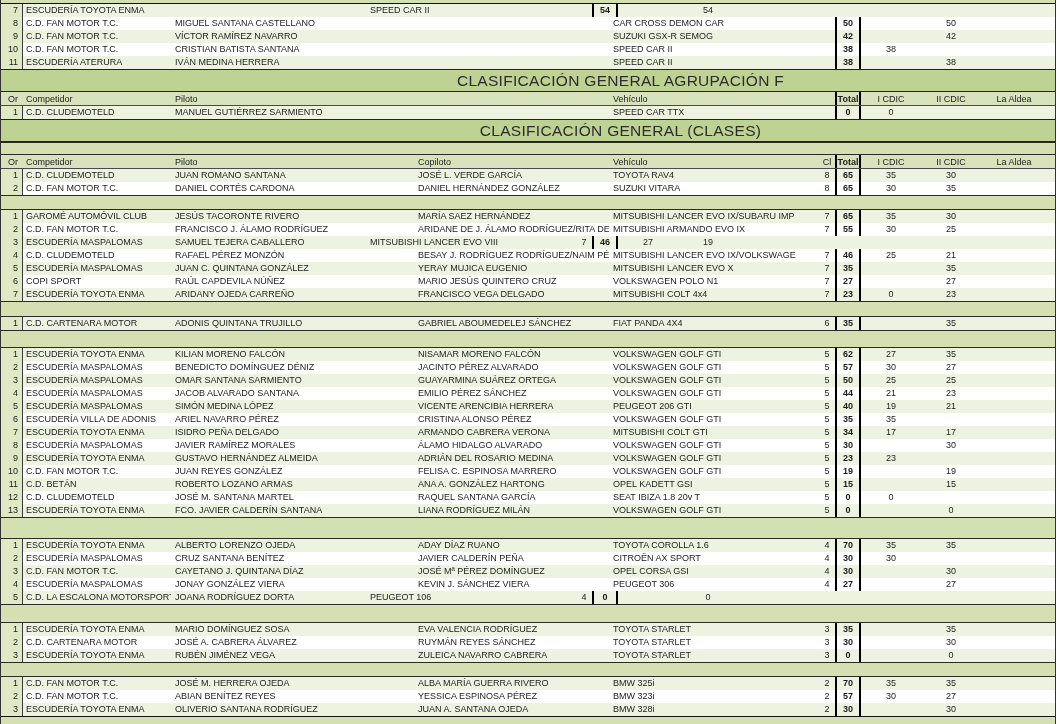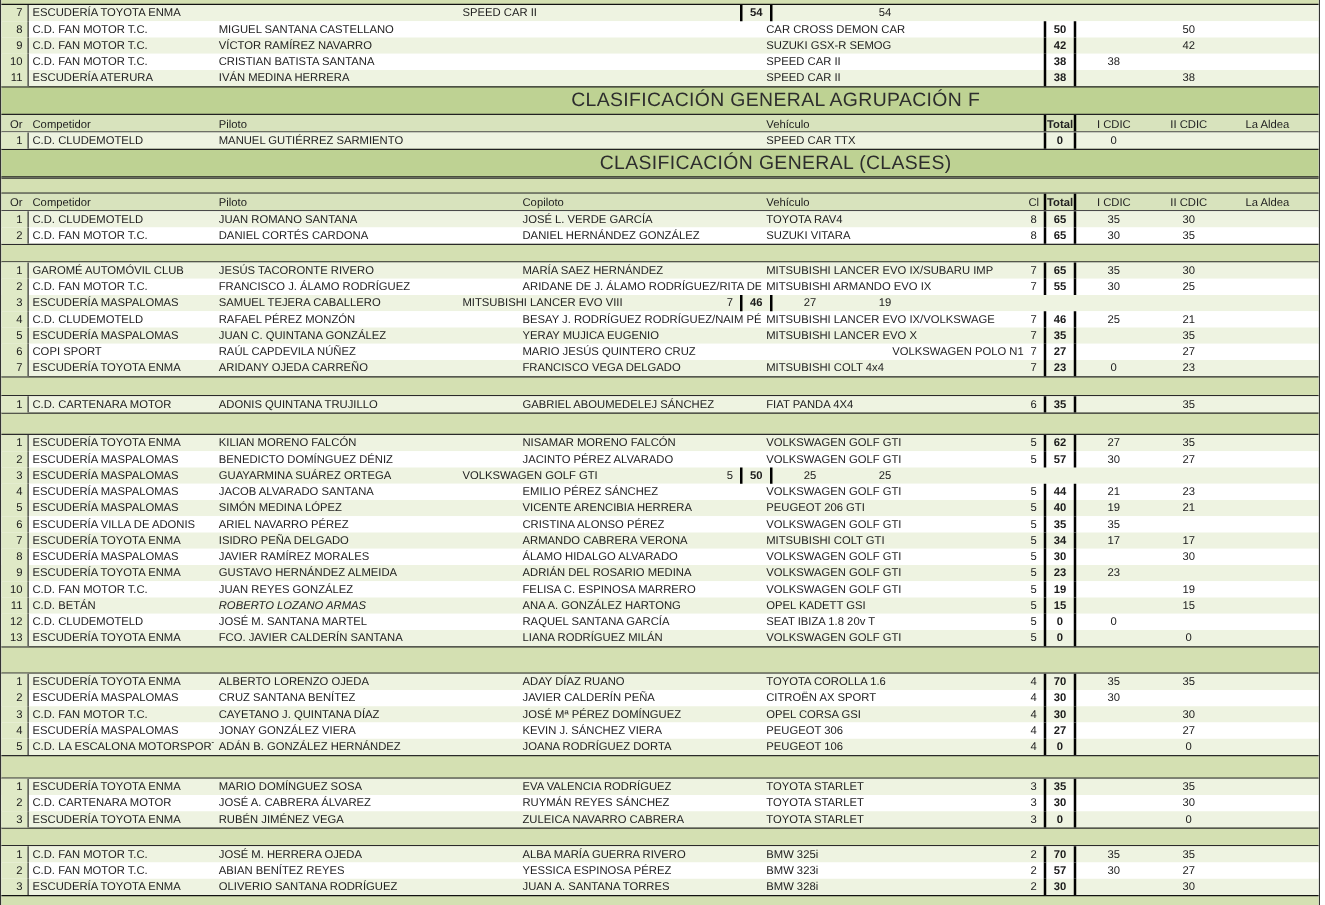--- a/index.html
+++ b/index.html
@@ -247,21 +247,21 @@
           <div class="cell a-center" style="width: 60px;"></div>
           <div class="cell a-center" style="width: 60px;">35</div>
           <div class="cell a-center" style="width: 66px;"></div>
           <div class="cell " style="width: 10px;"></div>
         </div>
         <div class="row">
           <div class="cell a-right c-or" style="width: 22px;">6</div>
           <div class="cell a-left c-competidor" style="width: 148px;">COPI SPORT</div>
           <div class="cell a-left" style="width: 243px;">RAÚL CAPDEVILA NÚÑEZ</div>
           <div class="cell a-left" style="width: 195px;">MARIO JESÚS QUINTERO CRUZ</div>
-          <div class="cell a-left" style="width: 210px; text-align: right;">VOLKSWAGEN POLO N1</div>
+          <div class="cell a-left" style="width: 210px;">VOLKSWAGEN POLO N1</div>
           <div class="cell a-center" style="width: 16px;">7</div>
           <div class="cell a-center c-total" style="width: 26px;">27</div>
           <div class="cell a-center" style="width: 60px;"></div>
           <div class="cell a-center" style="width: 60px;">27</div>
           <div class="cell a-center" style="width: 66px;"></div>
           <div class="cell " style="width: 10px;"></div>
         </div>
         <div class="row">
           <div class="cell a-right c-or" style="width: 22px;">7</div>
           <div class="cell a-left c-competidor" style="width: 148px;">ESCUDERÍA TOYOTA ENMA</div>
@@ -316,20 +316,21 @@
           <div class="cell a-center" style="width: 16px;">5</div>
           <div class="cell a-center c-total" style="width: 26px;">57</div>
           <div class="cell a-center" style="width: 60px;">30</div>
           <div class="cell a-center" style="width: 60px;">27</div>
           <div class="cell a-center" style="width: 66px;"></div>
           <div class="cell " style="width: 10px;"></div>
         </div>
         <div class="row">
           <div class="cell a-right c-or" style="width: 22px;">3</div>
           <div class="cell a-left c-competidor" style="width: 148px;">ESCUDERÍA MASPALOMAS</div>
+          <div class="cell a-left" style="width: 243px;">OMAR SANTANA SARMIENTO</div>
           <div class="cell a-left" style="width: 195px;">GUAYARMINA SUÁREZ ORTEGA</div>
           <div class="cell a-left" style="width: 210px;">VOLKSWAGEN GOLF GTI</div>
           <div class="cell a-center" style="width: 16px;">5</div>
           <div class="cell a-center c-total" style="width: 26px;">50</div>
           <div class="cell a-center" style="width: 60px;">25</div>
           <div class="cell a-center" style="width: 60px;">25</div>
           <div class="cell a-center" style="width: 66px;"></div>
           <div class="cell " style="width: 10px;"></div>
         </div>
         <div class="row">
@@ -419,21 +420,21 @@
           <div class="cell a-center" style="width: 16px;">5</div>
           <div class="cell a-center c-total" style="width: 26px;">19</div>
           <div class="cell a-center" style="width: 60px;"></div>
           <div class="cell a-center" style="width: 60px;">19</div>
           <div class="cell a-center" style="width: 66px;"></div>
           <div class="cell " style="width: 10px;"></div>
         </div>
         <div class="row">
           <div class="cell a-right c-or" style="width: 22px;">11</div>
           <div class="cell a-left c-competidor" style="width: 148px;">C.D. BETÁN</div>
-          <div class="cell a-left" style="width: 243px; font-style: italic;">ROBERTO LOZANO ARMAS</div>
+          <div class="cell a-left" style="width: 243px;">ROBERTO LOZANO ARMAS</div>
           <div class="cell a-left" style="width: 195px;">ANA A. GONZÁLEZ HARTONG</div>
           <div class="cell a-left" style="width: 210px;">OPEL KADETT GSI</div>
           <div class="cell a-center" style="width: 16px;">5</div>
           <div class="cell a-center c-total" style="width: 26px;">15</div>
           <div class="cell a-center" style="width: 60px;"></div>
           <div class="cell a-center" style="width: 60px;">15</div>
           <div class="cell a-center" style="width: 66px;"></div>
           <div class="cell " style="width: 10px;"></div>
         </div>
         <div class="row">
@@ -513,21 +514,20 @@
           <div class="cell a-center" style="width: 16px;">4</div>
           <div class="cell a-center c-total" style="width: 26px;">27</div>
           <div class="cell a-center" style="width: 60px;"></div>
           <div class="cell a-center" style="width: 60px;">27</div>
           <div class="cell a-center" style="width: 66px;"></div>
           <div class="cell " style="width: 10px;"></div>
         </div>
         <div class="row">
           <div class="cell a-right c-or" style="width: 22px;">5</div>
           <div class="cell a-left c-competidor" style="width: 148px;">C.D. LA ESCALONA MOTORSPORT</div>
-          <div class="cell a-left" style="width: 243px;">ADÁN B. GONZÁLEZ HERNÁNDEZ</div>
           <div class="cell a-left" style="width: 195px;">JOANA RODRÍGUEZ DORTA</div>
           <div class="cell a-left" style="width: 210px;">PEUGEOT 106</div>
           <div class="cell a-center" style="width: 16px;">4</div>
           <div class="cell a-center c-total" style="width: 26px;">0</div>
           <div class="cell a-center" style="width: 60px;"></div>
           <div class="cell a-center" style="width: 60px;">0</div>
           <div class="cell a-center" style="width: 66px;"></div>
           <div class="cell " style="width: 10px;"></div>
         </div>
       </div>
@@ -598,21 +598,21 @@
           <div class="cell a-center c-total" style="width: 26px;">57</div>
           <div class="cell a-center" style="width: 60px;">30</div>
           <div class="cell a-center" style="width: 60px;">27</div>
           <div class="cell a-center" style="width: 66px;"></div>
           <div class="cell " style="width: 10px;"></div>
         </div>
         <div class="row">
           <div class="cell a-right c-or" style="width: 22px;">3</div>
           <div class="cell a-left c-competidor" style="width: 148px;">ESCUDERÍA TOYOTA ENMA</div>
           <div class="cell a-left" style="width: 243px;">OLIVERIO SANTANA RODRÍGUEZ</div>
-          <div class="cell a-left" style="width: 195px;">JUAN A. SANTANA TORRES</div>
+          <div class="cell a-left" style="width: 195px;">JUAN A. SANTANA OJEDA</div>
           <div class="cell a-left" style="width: 210px;">BMW 328i</div>
           <div class="cell a-center" style="width: 16px;">2</div>
           <div class="cell a-center c-total" style="width: 26px;">30</div>
           <div class="cell a-center" style="width: 60px;"></div>
           <div class="cell a-center" style="width: 60px;">30</div>
           <div class="cell a-center" style="width: 66px;"></div>
           <div class="cell " style="width: 10px;"></div>
         </div>
       </div>
     </div>

